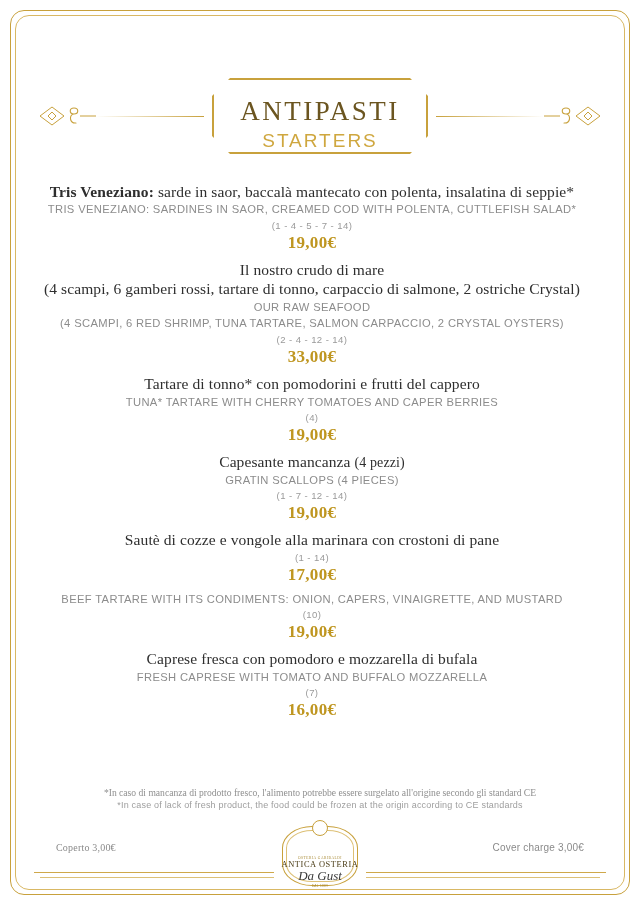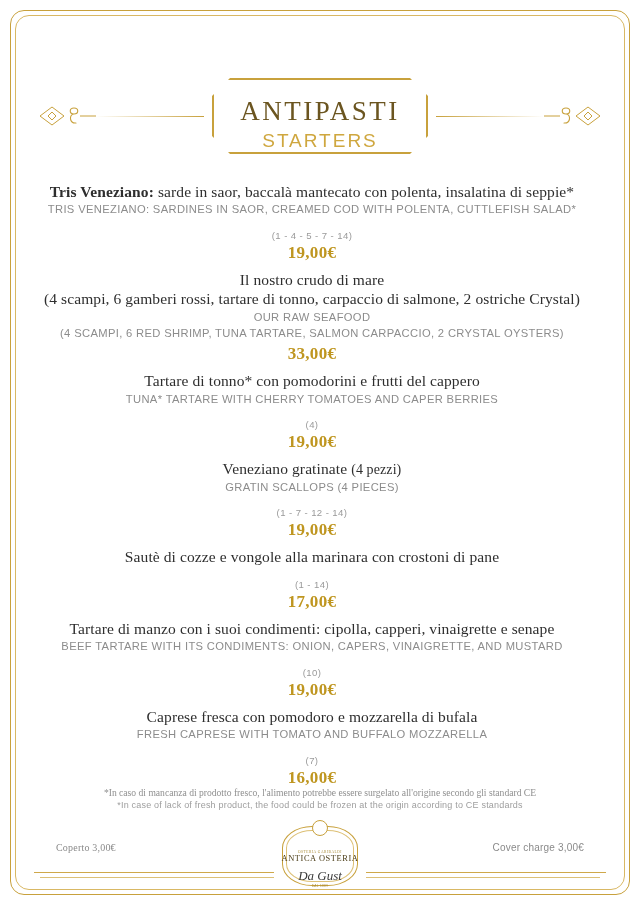--- a/index.html
+++ b/index.html
@@ -114,21 +114,21 @@
     color: #8c8c8c;
     letter-spacing: 0.35px;
     line-height: 1.4;
     margin-top: 1px;
   }
   .it-allerg {
     font-family: "Liberation Sans", sans-serif;
     font-size: 9.6px;
     color: #9a9a9a;
     letter-spacing: 0.4px;
-    margin-top: 12px;
+    margin-top: 2px;
   }
   .it-price {
     font-family: "Liberation Serif", serif;
     font-size: 17px;
     font-weight: bold;
     color: #bf9620;
     letter-spacing: 0.3px;
     margin-top: 2px;
   }
 
@@ -239,21 +239,21 @@
     color: #4a3c16;
     white-space: nowrap;
   }
   .logo-script {
     position: relative;
     font-family: "Liberation Serif", serif;
     font-style: italic;
     font-size: 13px;
     color: #3a3a3a;
     line-height: 1;
-    margin-top: 6px;
+    margin-top: 0;
   }
   .logo-bottom {
     position: relative;
     font-family: "Liberation Sans", sans-serif;
     font-size: 3.2px;
     letter-spacing: 0.3px;
     color: #a98b36;
     margin-top: 2px;
   }
 </style>
@@ -301,45 +301,45 @@
       <div class="it-sub">TRIS VENEZIANO: SARDINES IN SAOR, CREAMED COD WITH POLENTA, CUTTLEFISH SALAD*</div>
       <div class="it-allerg">(1 - 4 - 5 - 7 - 14)</div>
       <div class="it-price">19,00€</div>
     </div>
 
     <div class="item">
       <div class="it-name">Il nostro crudo di mare</div>
       <div class="it-name paren">(4 scampi, 6 gamberi rossi, tartare di tonno, carpaccio di salmone, 2 ostriche Crystal)</div>
       <div class="it-sub">OUR RAW SEAFOOD</div>
       <div class="it-sub">(4 SCAMPI, 6 RED SHRIMP, TUNA TARTARE, SALMON CARPACCIO, 2 CRYSTAL OYSTERS)</div>
+      <div class="it-allerg">(2 - 4 - 12 - 14)</div>
       <div class="it-price">33,00€</div>
     </div>
 
     <div class="item">
       <div class="it-name">Tartare di tonno* con pomodorini e frutti del cappero</div>
       <div class="it-sub">TUNA* TARTARE WITH CHERRY TOMATOES AND CAPER BERRIES</div>
       <div class="it-allerg">(4)</div>
       <div class="it-price">19,00€</div>
     </div>
 
     <div class="item">
-      <div class="it-name"><span>Veneziano gratinate</span> <span class="paren">(4 pezzi)</span></div>
+      <div class="it-name"><span>Capesante mancanza</span> <span class="paren">(4 pezzi)</span></div>
       <div class="it-sub">GRATIN SCALLOPS (4 PIECES)</div>
       <div class="it-allerg">(1 - 7 - 12 - 14)</div>
       <div class="it-price">19,00€</div>
     </div>
 
     <div class="item">
       <div class="it-name">Sautè di cozze e vongole alla marinara con crostoni di pane</div>
       <div class="it-allerg">(1 - 14)</div>
       <div class="it-price">17,00€</div>
     </div>
 
     <div class="item">
-      <div class="it-name">Tartare di manzo con i suoi condimenti: cipolla, capperi, vinaigrette e senape</div>
       <div class="it-sub">BEEF TARTARE WITH ITS CONDIMENTS: ONION, CAPERS, VINAIGRETTE, AND MUSTARD</div>
       <div class="it-allerg">(10)</div>
       <div class="it-price">19,00€</div>
     </div>
 
     <div class="item">
       <div class="it-name">Caprese fresca con pomodoro e mozzarella di bufala</div>
       <div class="it-sub">FRESH CAPRESE WITH TOMATO AND BUFFALO MOZZARELLA</div>
       <div class="it-allerg">(7)</div>
       <div class="it-price">16,00€</div>

